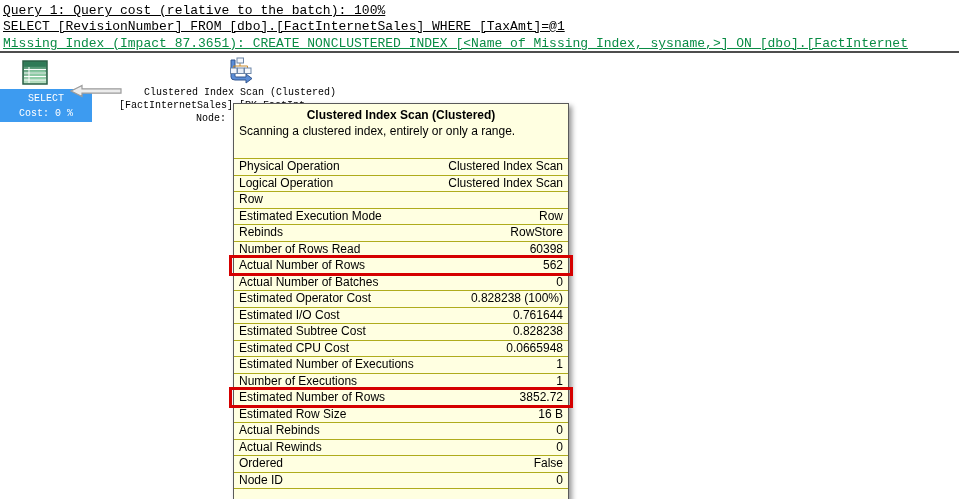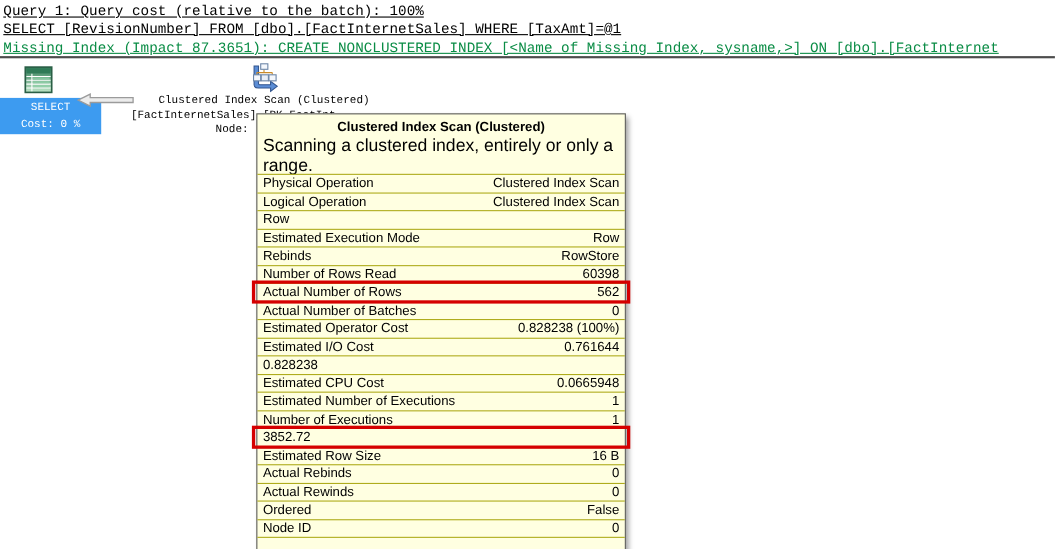--- a/index.html
+++ b/index.html
@@ -48,21 +48,21 @@
     background:var(--tooltip-bg);
     border:1px solid #5a5a5a;
     box-shadow:3px 3px 5px rgba(0,0,0,0.40);
     box-sizing:border-box;
     font-size:12px;color:#000;
   }
   #tooltip-title{
     margin-top:4px;text-align:center;font-weight:bold;font-size:12px;
   }
   #tooltip-desc{
-    margin:2px 5px 0 5px;font-size:16px;
+    margin:2px 5px 0 5px;font-size:12px;
   }
   #tooltip-table{
     position:absolute;left:0;top:54px;width:100%;
     border-top:1.5px solid var(--row-line);
   }
   .prop-row{
     position:relative;
     display:flex;justify-content:space-between;align-items:center;
     height:15.5px;line-height:15px;
     border-bottom:1.5px solid var(--row-line);
@@ -175,35 +175,37 @@
   </div>
       <div class="prop-row">
     <span class="prop-name">Estimated Operator Cost</span>
     <span class="prop-value">0.828238 (100%)</span>
   </div>
       <div class="prop-row">
     <span class="prop-name">Estimated I/O Cost</span>
     <span class="prop-value">0.761644</span>
   </div>
       <div class="prop-row">
+    <span class="prop-name">Estimated Subtree Cost</span>
     <span class="prop-value">0.828238</span>
   </div>
       <div class="prop-row">
     <span class="prop-name">Estimated CPU Cost</span>
     <span class="prop-value">0.0665948</span>
   </div>
       <div class="prop-row">
     <span class="prop-name">Estimated Number of Executions</span>
     <span class="prop-value">1</span>
   </div>
       <div class="prop-row">
     <span class="prop-name">Number of Executions</span>
     <span class="prop-value">1</span>
   </div>
       <div class="prop-row">
+    <span class="prop-name">Estimated Number of Rows</span>
     <span class="prop-value">3852.72</span>
   <div class="red-box"></div>
       </div>
       <div class="prop-row">
     <span class="prop-name">Estimated Row Size</span>
     <span class="prop-value">16 B</span>
   </div>
       <div class="prop-row">
     <span class="prop-name">Actual Rebinds</span>
     <span class="prop-value">0</span>

